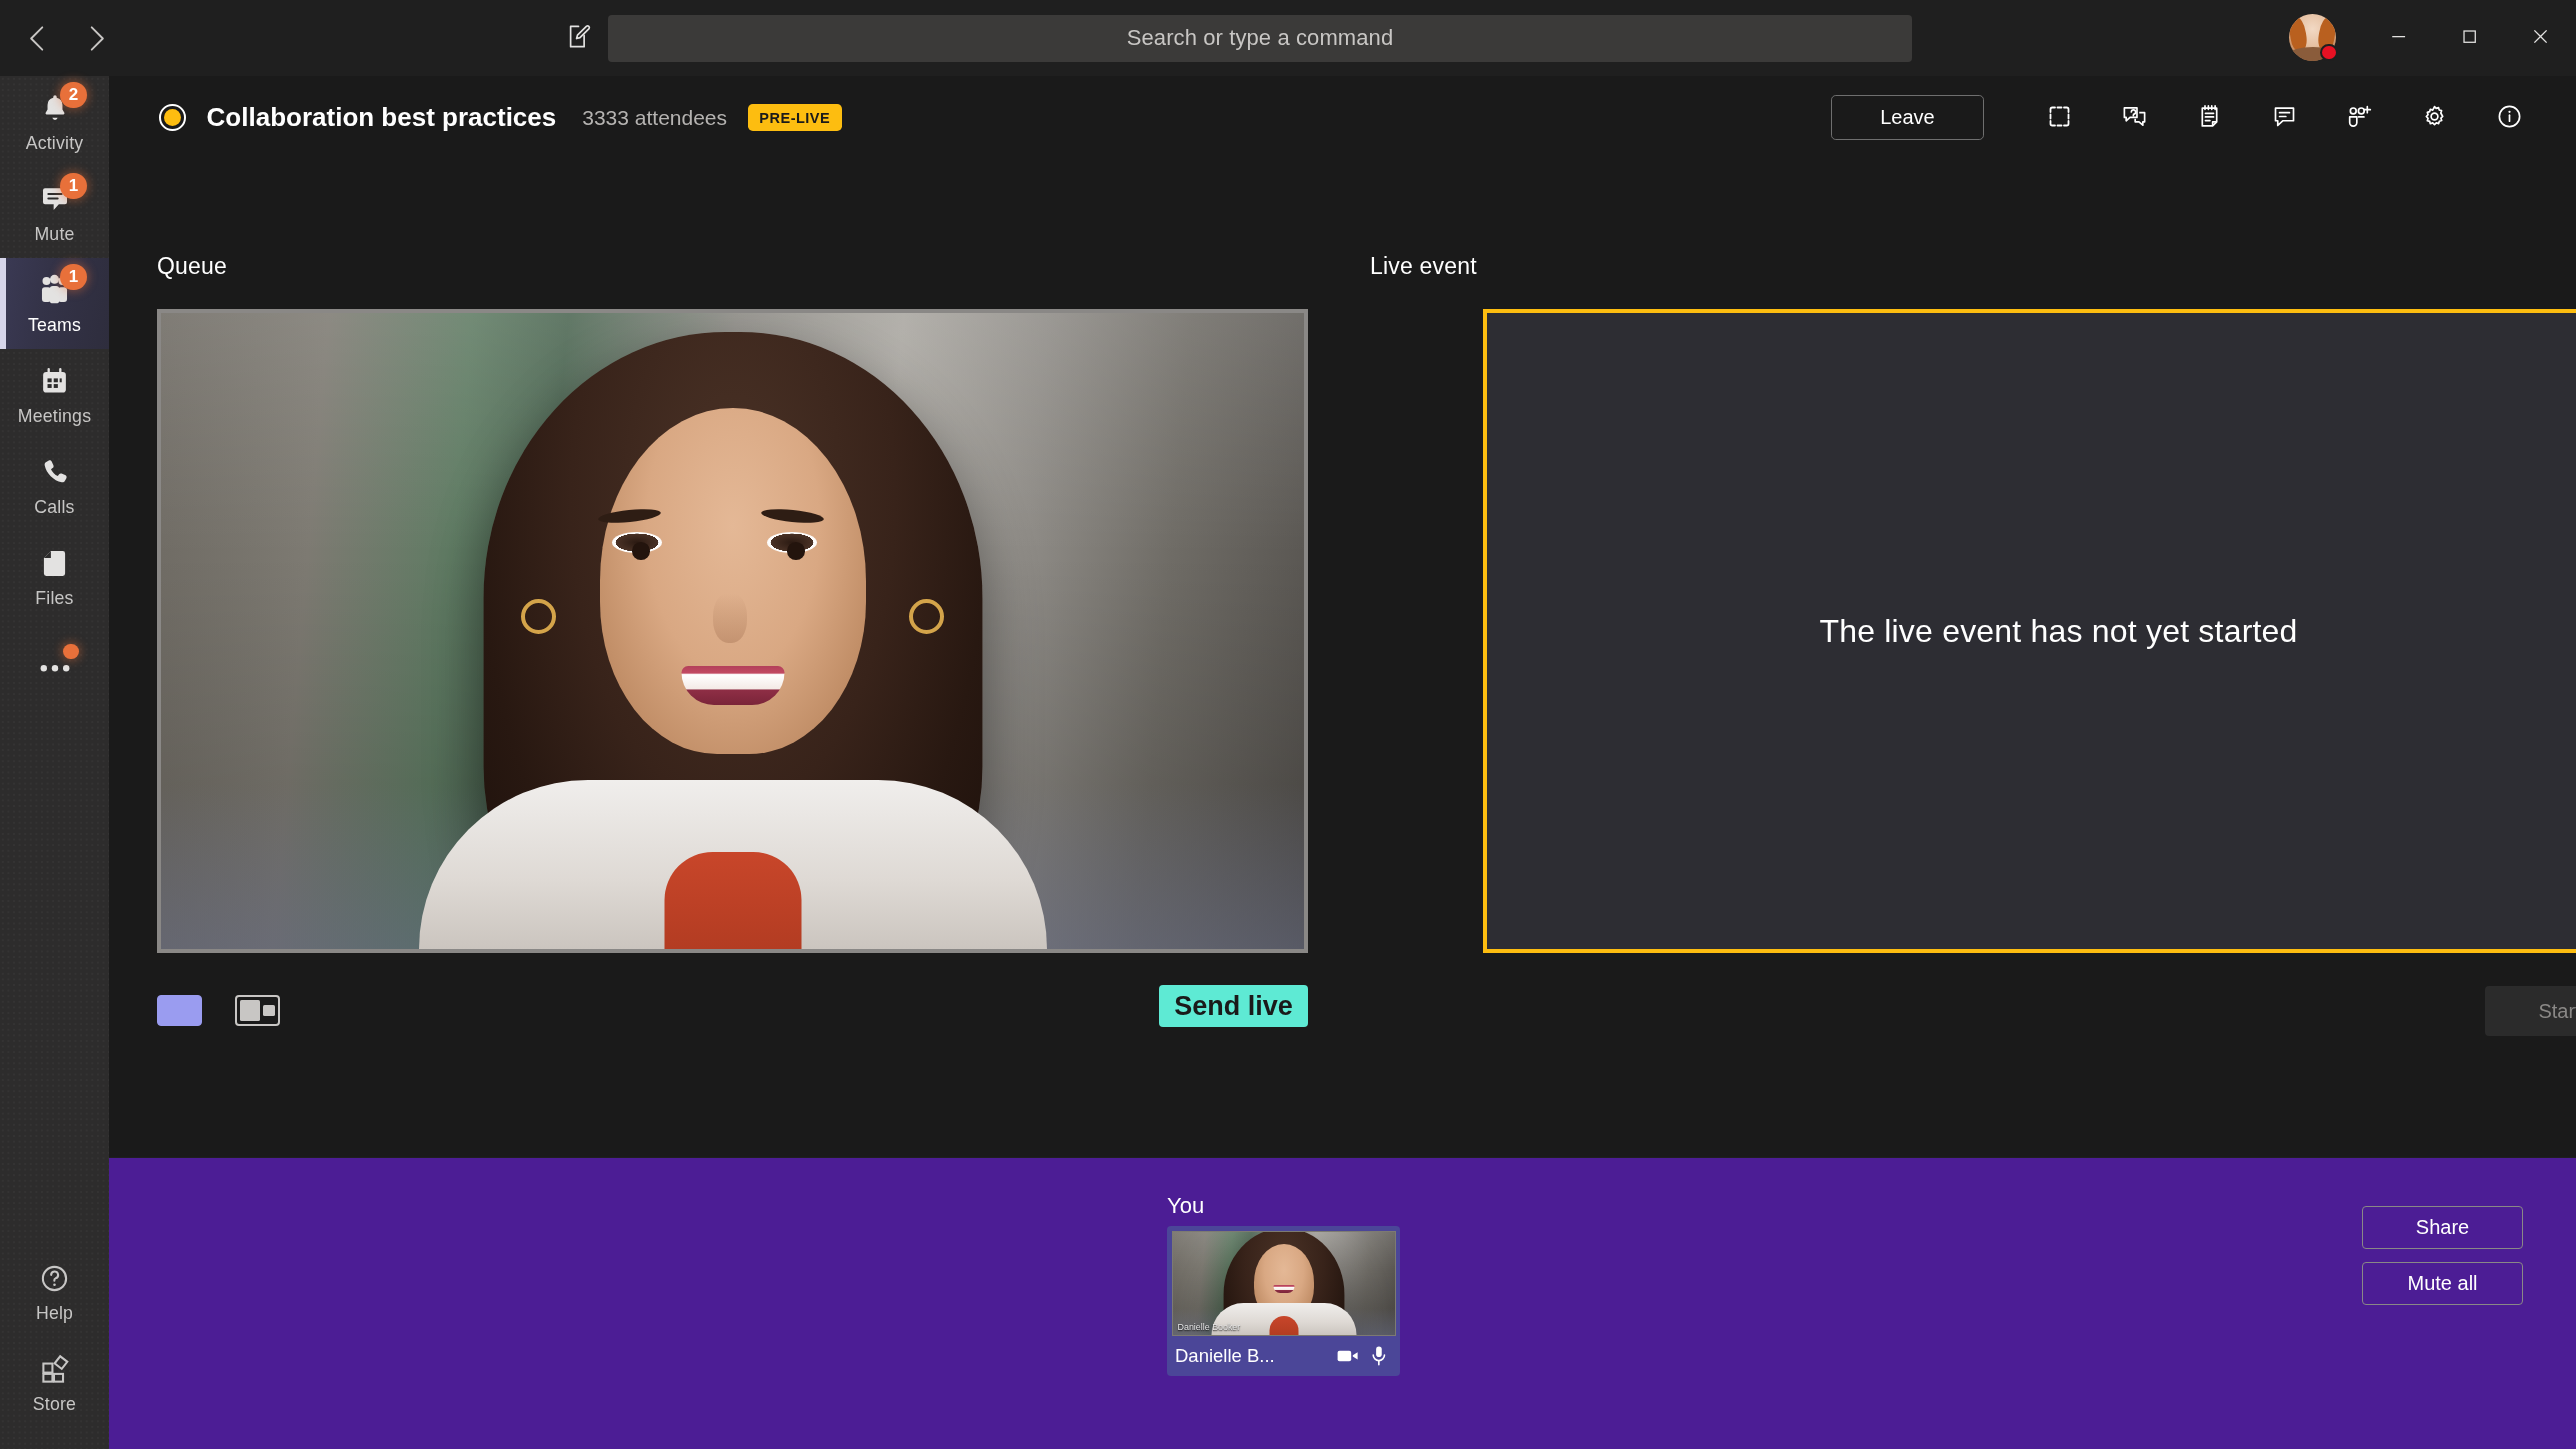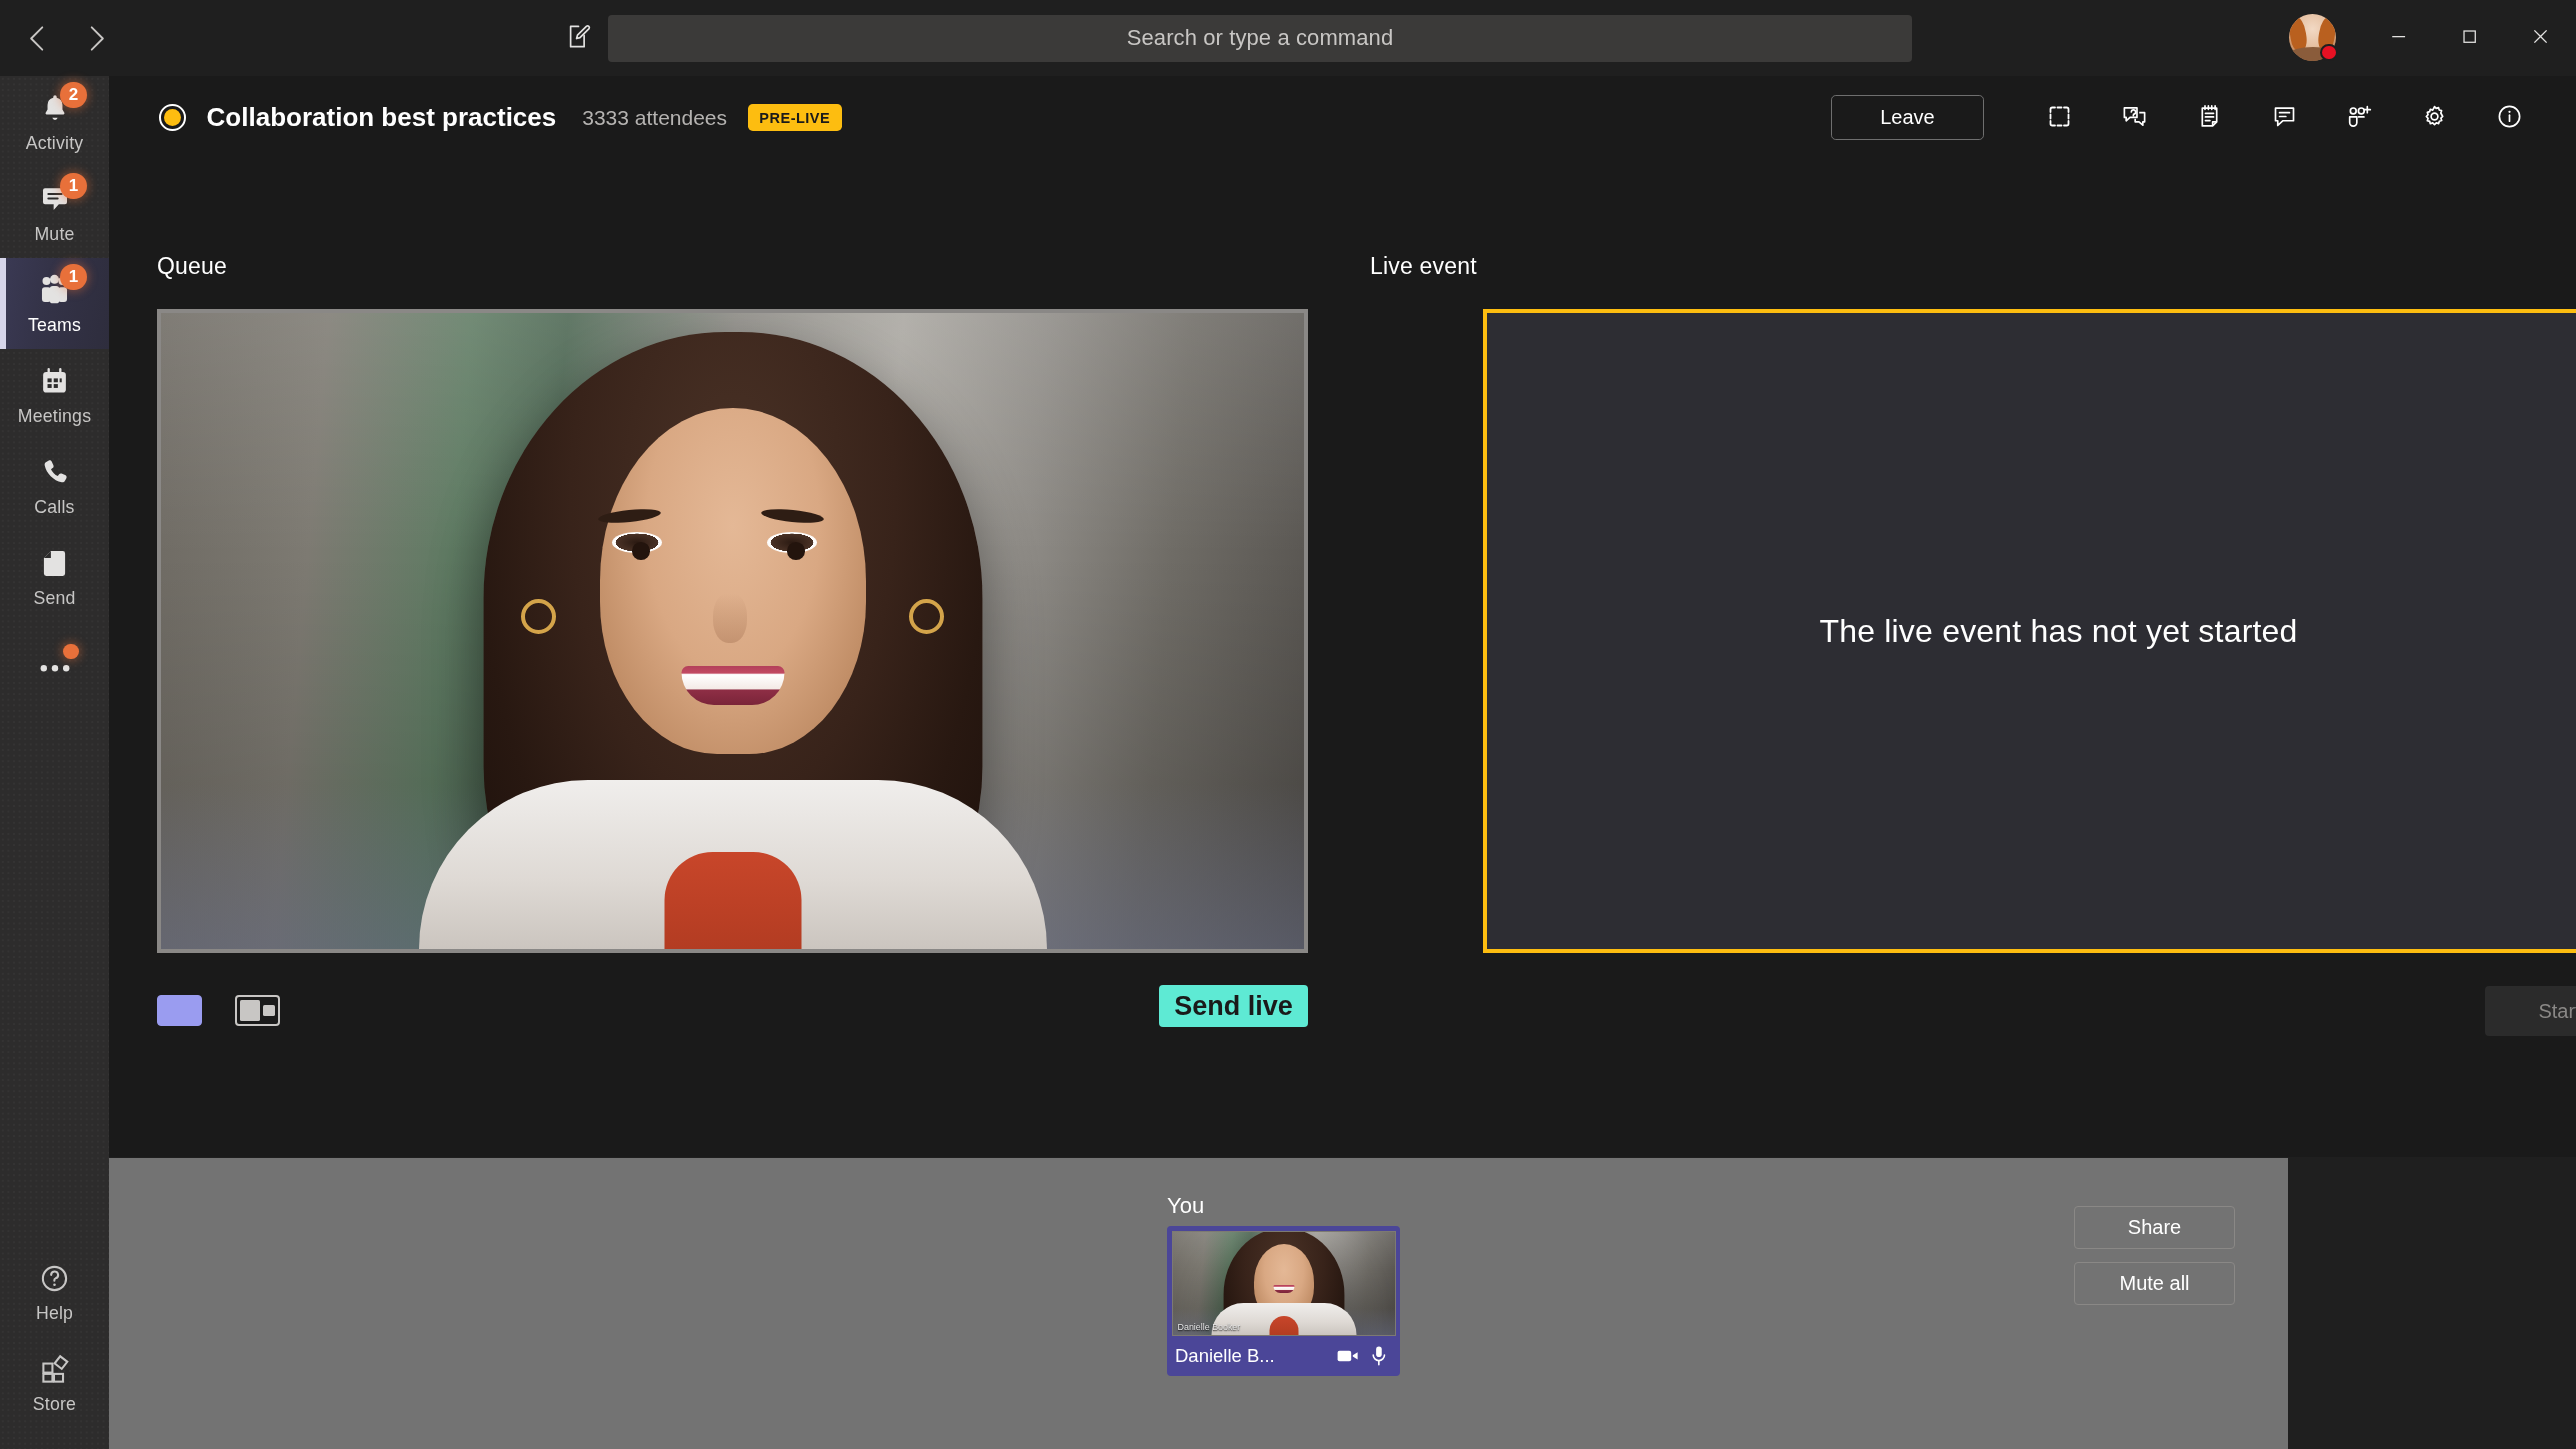--- a/index.html
+++ b/index.html
@@ -244,22 +244,22 @@
   .live-frame span { color: #ffffff; font-size: 32px; letter-spacing: 0.2px; }
 
   .start-btn {
     position: absolute; left: 2376px; top: 910px; width: 149px; height: 50px;
     background: #2b2b2b; color: #8a8886; font-size: 20px; border: none; border-radius: 4px;
     font-family: "Liberation Sans", sans-serif; cursor: not-allowed;
   }
 
   
   .bottombar {
-    position: absolute; left: 109px; top: 1158px; width: 2179px; height: 291px;
-    background: #737373;
+    position: absolute; left: 109px; top: 1158px; width: 2467px; height: 291px;
+    background: #4c1d95;
   }
   .you-label {
     position: absolute; left: 1058px; top: 35px; font-size: 22px; color: #ffffff;
   }
   .self-tile {
     position: absolute; left: 1058px; top: 68px; width: 233px; height: 150px;
     background: #4b4698; border-radius: 4px; padding: 4.8px 4.8px 0 4.8px;
   }
   .self-video {
     position: relative; width: 224px; height: 105px; overflow: hidden;
@@ -418,21 +418,21 @@
       <div class="ri-label">Calls</div>
     </div>
 
     <div class="rail-item">
       <div class="ri-icon">
         <svg width="29" height="31" viewBox="0 0 22 24" fill="#e3e2e1">
           <path d="M8.2 2.4h9.2a1.8 1.8 0 0 1 1.8 1.8v15.6a1.8 1.8 0 0 1-1.8 1.8H4.6a1.8 1.8 0 0 1-1.8-1.8V7.8z"></path>
           <path d="M8.2 2.4v5.4H2.8z" fill="#2d2c2c"></path>
         </svg>
       </div>
-      <div class="ri-label">Send</div>
+      <div class="ri-label">Files</div>
     </div>
 
     <div class="rail-item">
       <div class="ri-icon">
         <svg width="32" height="13" viewBox="0 0 40 16" fill="#e3e2e1">
           <circle cx="6" cy="9" r="4"></circle>
             <circle cx="20" cy="9" r="4"></circle>
             <circle cx="34" cy="9" r="4"></circle>
         </svg>
         <span class="dot-badge"></span>

